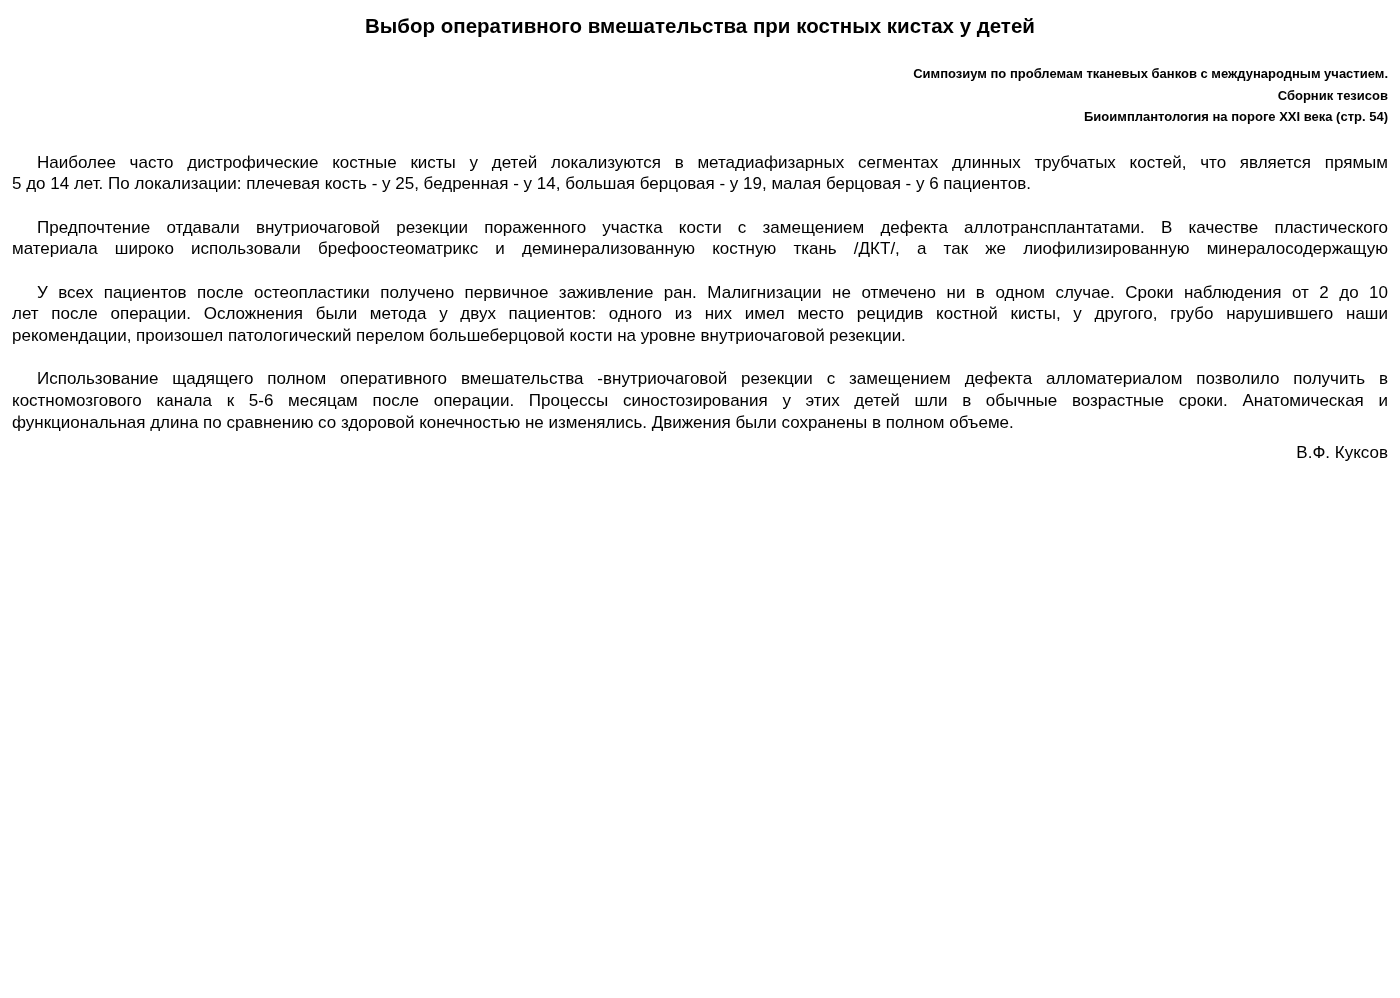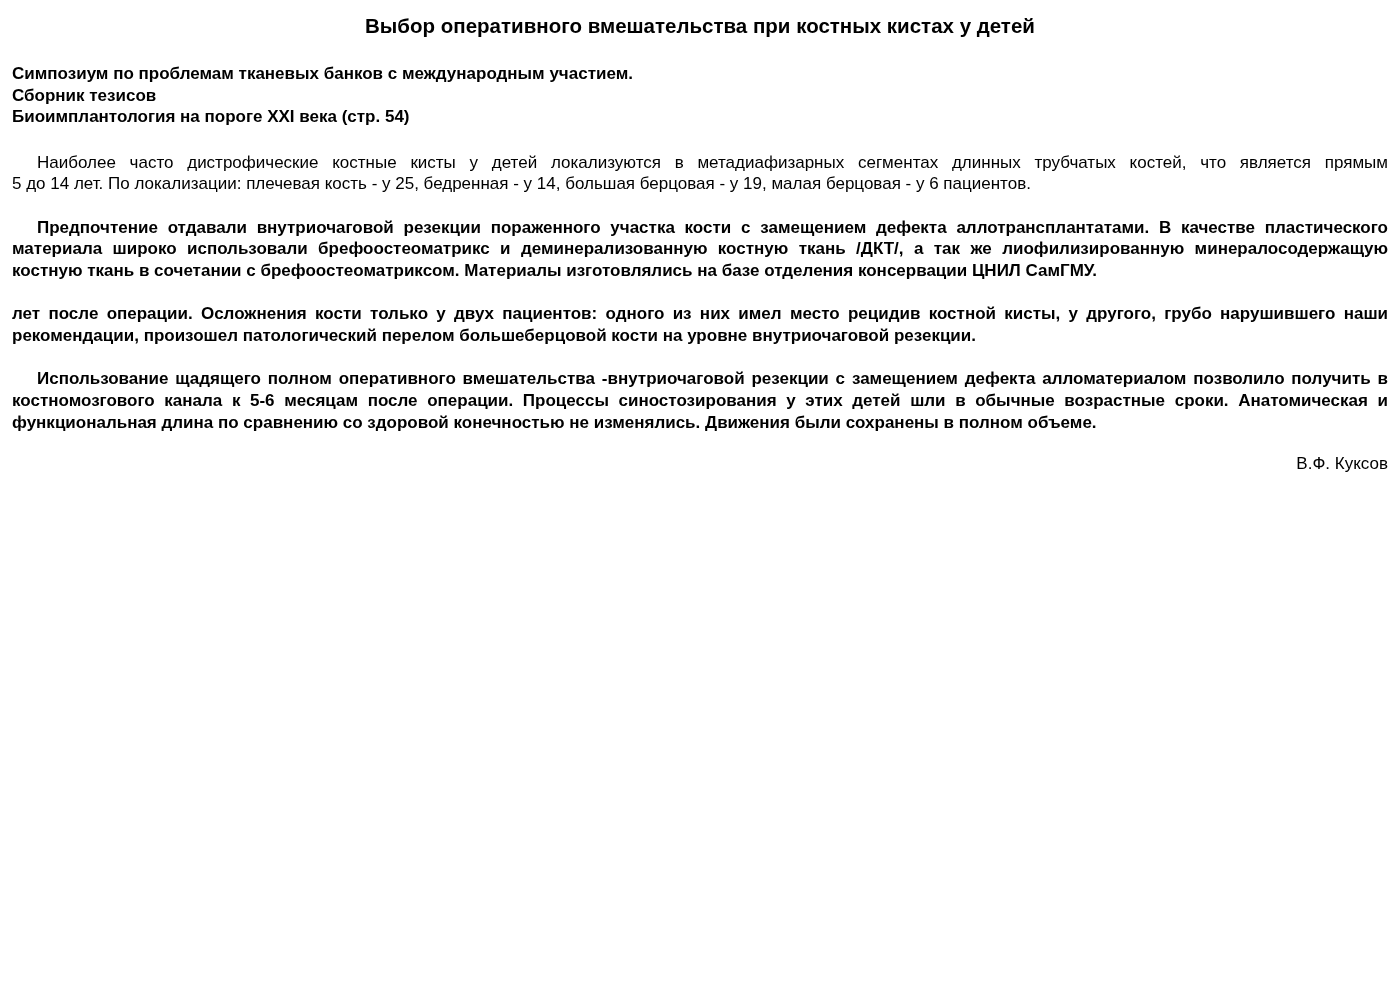--- a/index.html
+++ b/index.html
@@ -21,50 +21,49 @@
     padding: 13px 12px 0 12px;
   }
   .doc-title {
     font-size: 20.5px;
     font-weight: bold;
     line-height: 26px;
     text-align: center;
   }
   .subtitle {
     margin-top: 24px;
-    font-size: 17px;
+    font-size: 13px;
     font-weight: bold;
     line-height: 21.5px;
-    text-align: left;
+    text-align: right;
   }
   .content {
     margin-top: 24px;
     font-size: 17px;
     line-height: 21.7px;
   }
   .para + .para {
     margin-top: 21.7px;
-    font-weight: bold;
   }
   .ln {
     text-align: justify;
     text-align-last: justify;
     text-justify: inter-word;
     white-space: nowrap;
   }
   .ln-last {
     text-align: center;
     text-align-last: left;
     white-space: nowrap;
   }
   .ind {
     text-indent: 25px;
   }
   .signature {
-    margin-top: 19px;
+    margin-top: 8px;
     font-size: 17px;
     line-height: 21.7px;
     text-align: right;
   }
 </style>
 </head>
 <body>
 
 <div class="page">
 
@@ -79,25 +78,25 @@
   <div class="content">
 
     <div class="para">
       <div class="ln ind">Наиболее часто дистрофические костные кисты у детей локализуются в метадиафизарных сегментах длинных трубчатых костей, что является прямым</div>
       <div class="ln-last">5 до 14 лет. По локализации: плечевая кость - у 25, бедренная - у 14, большая берцовая - у 19, малая берцовая - у 6 пациентов.</div>
     </div>
 
     <div class="para">
       <div class="ln ind">Предпочтение отдавали внутриочаговой резекции пораженного участка кости с замещением дефекта аллотрансплантатами. В качестве пластического</div>
       <div class="ln">материала широко использовали брефоостеоматрикс и деминерализованную костную ткань /ДКТ/, а так же лиофилизированную минералосодержащую</div>
-      <div class="ln-last">костную ткань в сочетании с брефоостеоматриксом. Материалы изготовлялись на базе отделения консервации ЦНИЛ СамГМУ.</div>
     </div>
 
     <div class="para">
-      <div class="ln">лет после операции. Осложнения кости только у двух пациентов: одного из них имел место рецидив костной кисты, у другого, грубо нарушившего наши</div>
+      <div class="ln ind">У всех пациентов после остеопластики получено первичное заживление ран. Малигнизации не отмечено ни в одном случае. Сроки наблюдения от 2 до 10</div>
+      <div class="ln">лет после операции. Осложнения были метода у двух пациентов: одного из них имел место рецидив костной кисты, у другого, грубо нарушившего наши</div>
       <div class="ln-last">рекомендации, произошел патологический перелом большеберцовой кости на уровне внутриочаговой резекции.</div>
     </div>
 
     <div class="para">
       <div class="ln ind">Использование щадящего полном оперативного вмешательства -внутриочаговой резекции с замещением дефекта алломатериалом позволило получить в</div>
       <div class="ln">костномозгового канала к 5-6 месяцам после операции. Процессы синостозирования у этих детей шли в обычные возрастные сроки. Анатомическая и</div>
       <div class="ln-last">функциональная длина по сравнению со здоровой конечностью не изменялись. Движения были сохранены в полном объеме.</div>
     </div>
 
   </div>

